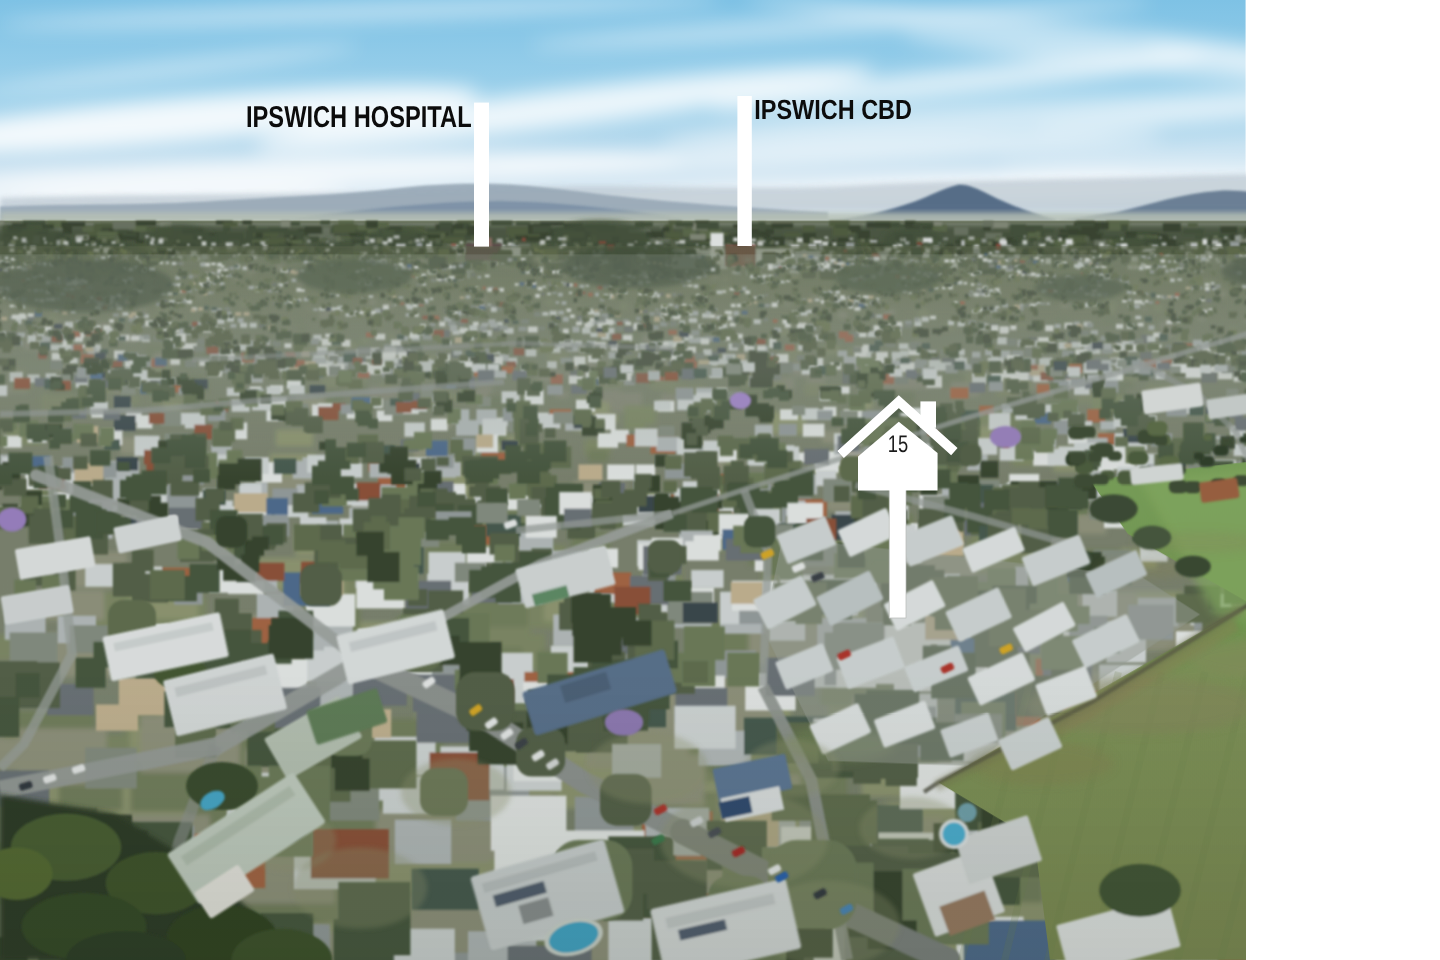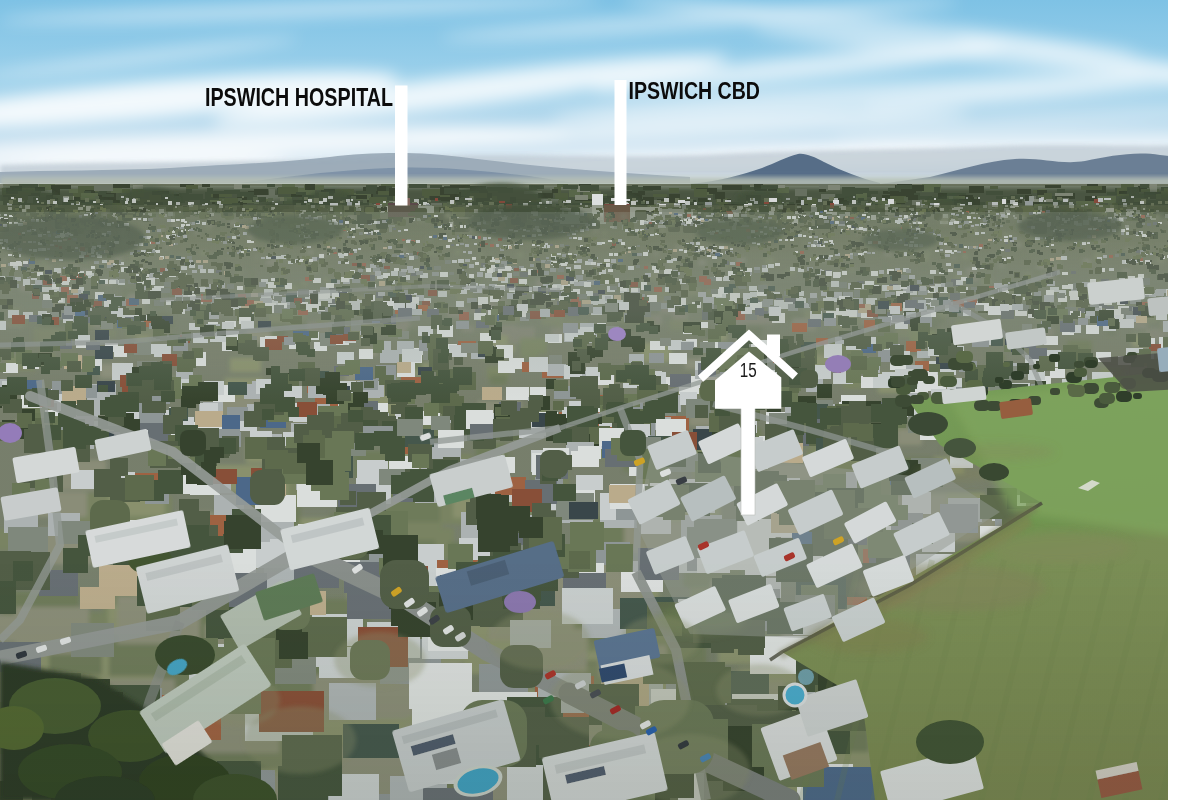--- a/index.html
+++ b/index.html
@@ -1,12 +1,12 @@
 <!DOCTYPE html>
-<html><head><meta charset="utf-8"><style>html,body{margin:0;padding:0;}.wrap{width:1168px;height:800px;overflow:hidden;position:relative;font-family:"Liberation Sans", sans-serif;}</style></head><body>
+<html><head><meta charset="utf-8"><style>html,body{margin:0;padding:0;}.wrap{width:1038px;height:800px;overflow:hidden;position:relative;font-family:"Liberation Sans", sans-serif;}</style></head><body>
 <div class="wrap">
 <svg width="1200" height="800" viewBox="0 0 1200 800">
 <defs>
 <linearGradient id="sky" x1="0" y1="0" x2="0" y2="1">
 <stop offset="0" stop-color="#7ec2e5"></stop>
 <stop offset="0.35" stop-color="#9dd1eb"></stop>
 <stop offset="0.62" stop-color="#c2ddee"></stop>
 <stop offset="0.85" stop-color="#d8e5ee"></stop>
 <stop offset="1" stop-color="#d6e2ea"></stop>
 </linearGradient>

